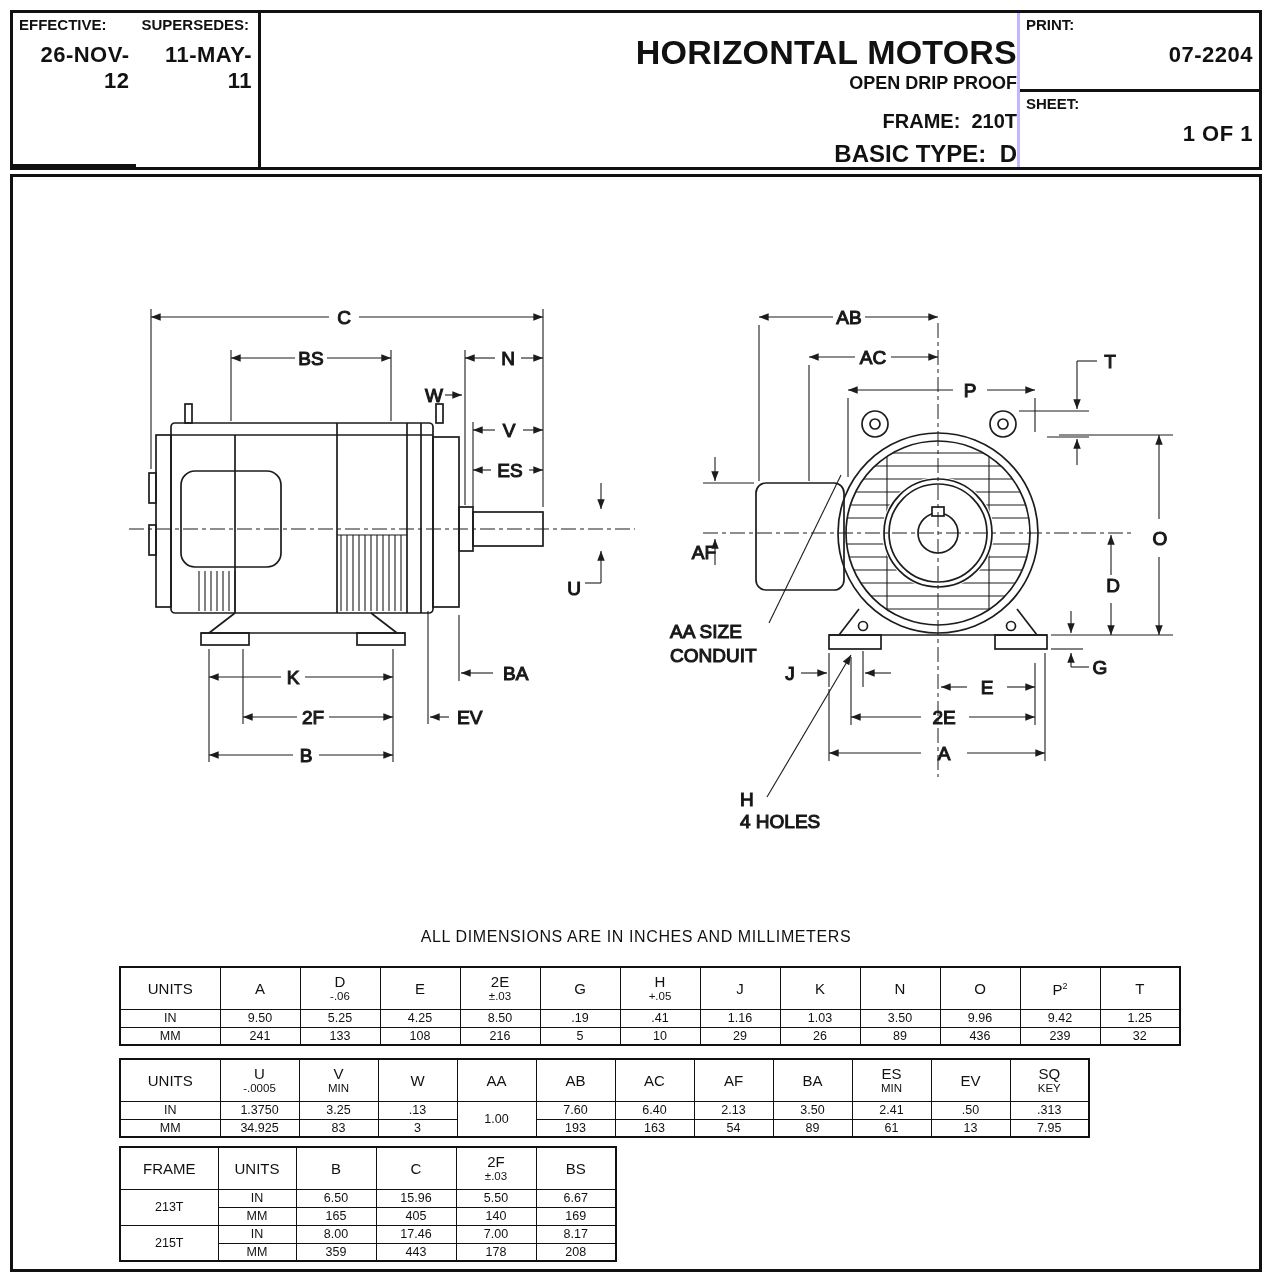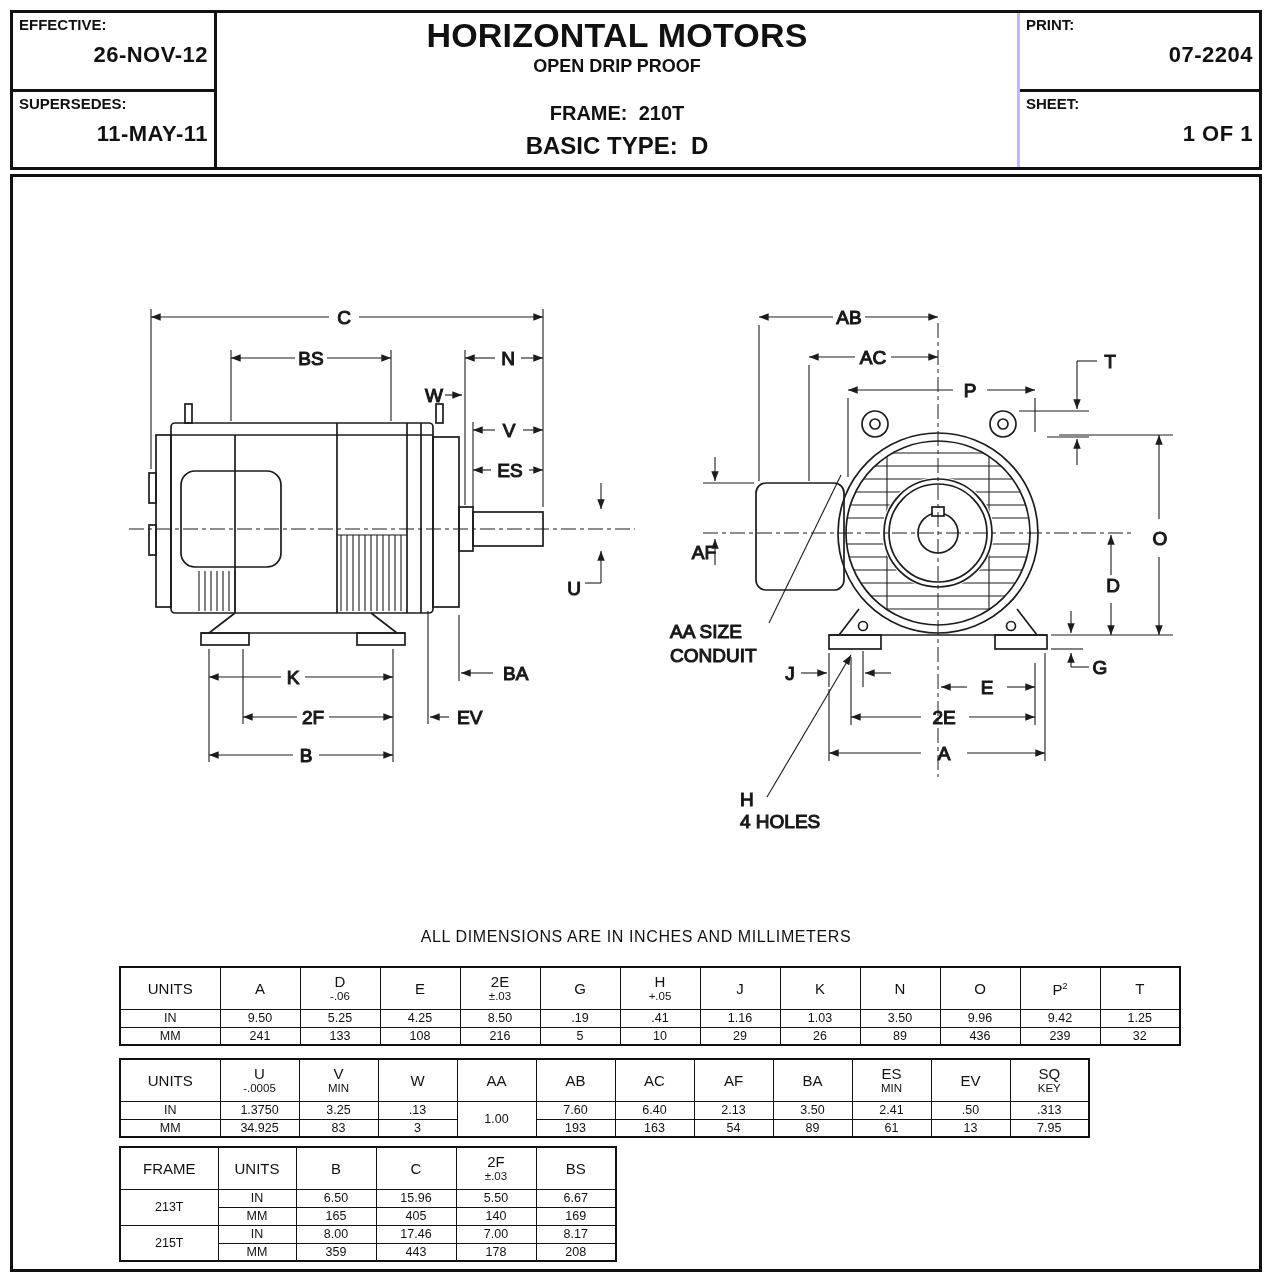--- a/index.html
+++ b/index.html
@@ -2,30 +2,30 @@
 <html><head>
 <meta charset="utf-8">
 <style>
   * { margin:0; padding:0; box-sizing:border-box; }
   html,body { background:#ffffff; }
   body { font-family:"Liberation Sans", sans-serif; color:#111; }
   .page { position:relative; width:1270px; height:1280px; background:#fff; overflow:hidden; }
 
   
   .title-block { position:absolute; left:10px; top:10px; width:1252px; height:160px; border:3px solid #111; display:flex; background:#fff; }
-  .tb-left  { width:204px; border-right:3px solid #111; display:flex; flex-direction:column; }
+  .tb-left  { width:248px; border-right:3px solid #111; display:flex; flex-direction:row; }
   .tb-right { width:242px; border-left:3px solid #c4b5fd; display:flex; flex-direction:column; }
   .tb-cell { flex:1; padding:3px 6px; }
   .tb-cell.divided { border-bottom:3px solid #111; }
   .tb-label { font-size:15px; font-weight:bold; }
   .tb-value { text-align:right; font-size:22px; font-weight:bold; margin-top:9px; letter-spacing:.5px; }
-  .tb-center { flex:1; text-align:center; padding-top:3px; }
+  .tb-center { flex:1; text-align:right; padding-top:20px; }
   .tb-title { font-size:34px; font-weight:bold; letter-spacing:.2px; }
   .tb-sub { font-size:18px; font-weight:bold; margin-top:1px; }
-  .tb-frame { font-size:20px; font-weight:bold; margin-top:25px; white-space:pre; }
+  .tb-frame { font-size:20px; font-weight:bold; margin-top:16px; white-space:pre; }
   .tb-type  { font-size:24px; font-weight:bold; margin-top:7px; white-space:pre; }
 
   
   .main-box { position:absolute; left:10px; top:174px; width:1252px; height:1098px; border:3px solid #111; background:#fff; }
   svg.draw { position:absolute; left:0; top:0; }
   .ln { stroke:#1c1c1c; stroke-width:1.7; fill:none; }
   .tn { stroke:#1c1c1c; stroke-width:1.1; fill:none; }
   .cl { stroke:#1c1c1c; stroke-width:1; fill:none; stroke-dasharray:15 4 4 4; }
   .wfill { fill:#ffffff; }
   svg text { font-family:"Liberation Sans", sans-serif; font-size:19px; fill:#111; }

